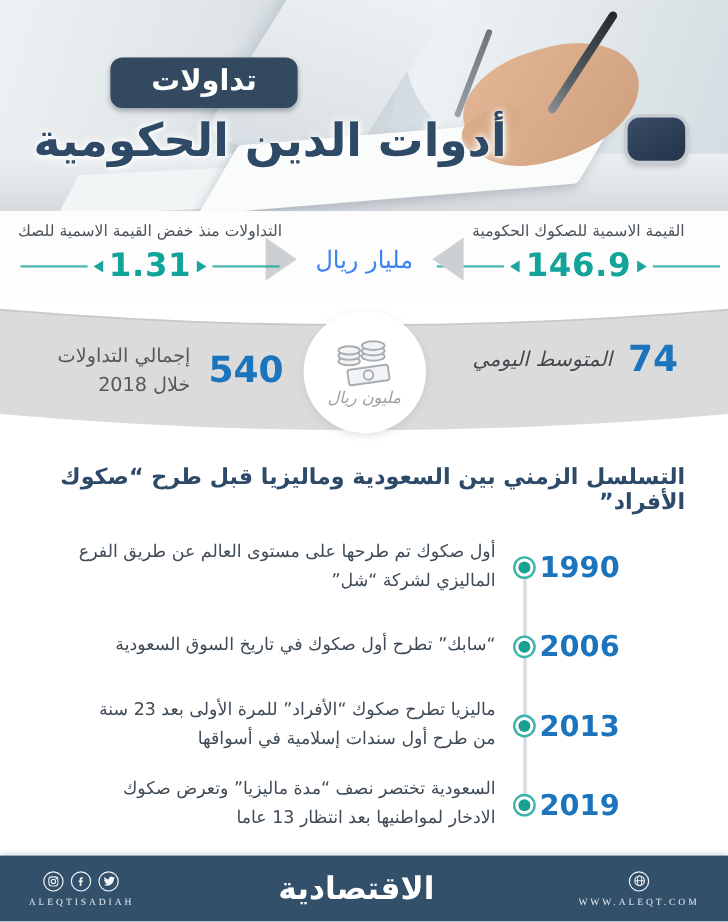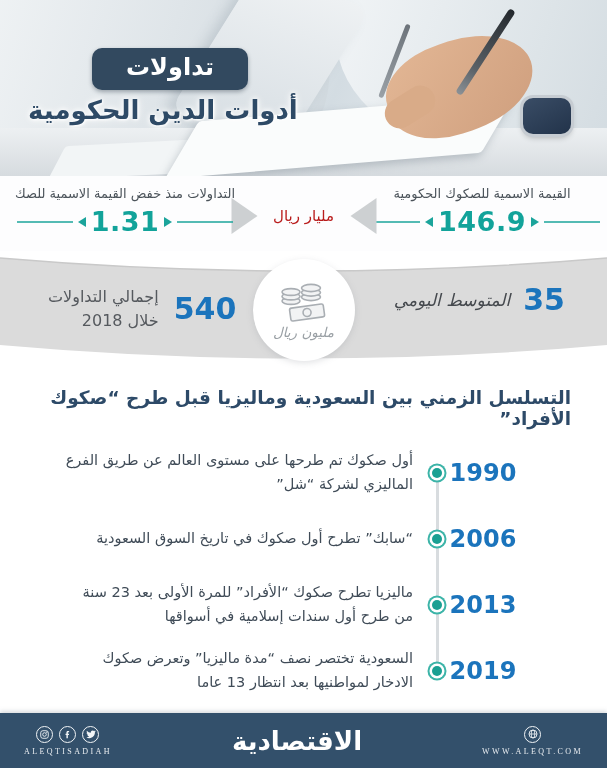--- a/index.html
+++ b/index.html
@@ -50,42 +50,42 @@
     transform:skewX(-30deg) rotate(-3deg); border-radius:3px; }
 
   .hero-badge {
     position:absolute; left:92px; top:48px; z-index:5;
     background:#32495f; color:#fff; font-weight:bold; font-size:24px;
     padding:5px 34px 9px; border-radius:10px; direction:rtl;
     box-shadow:0 2px 4px rgba(20,35,50,.35);
   }
   .hero-title {
     position:absolute; left:28px; top:95px; z-index:5;
-    color:#2e4a66; font-weight:bold; font-size:26px; direction:rtl;
+    color:#2e4a66; font-weight:bold; font-size:38px; direction:rtl;
     text-shadow:0 0 5px #fff, 0 0 9px #fff, 1px 1px 2px rgba(255,255,255,.9);
   }
 
   
   .stats-band { position:relative; height:77px; background:#fdfdfe; }
   .stat { position:absolute; top:10px; width:238px; text-align:center; direction:rtl; }
   .stat-right { right:6px; }
   .stat-left  { left:6px; }
   .stat-label { font-size:13px; color:#4b535a; line-height:1.3; }
   .value-row { margin-top:3px; display:flex; direction:ltr; align-items:center; justify-content:center; gap:5px; }
   .vline { height:2px; width:56px; background:#1ba49b; opacity:.75; }
   .ah { width:0; height:0; border-top:5px solid transparent; border-bottom:5px solid transparent; }
   .ah-left  { border-right:8px solid #1ba49b; }
   .ah-right { border-left:8px solid #1ba49b; }
   .stat-num { color:#12a39a; font-size:27px; font-weight:bold; letter-spacing:.5px; }
   .unit-center { position:absolute; left:50%; top:22px; transform:translateX(-50%);
     display:flex; align-items:center; gap:16px; }
   .big-tri { width:0; height:0; border-top:18px solid transparent; border-bottom:18px solid transparent; }
   .big-tri-rightward { border-left:26px solid #cdd0d2; }
   .big-tri-leftward  { border-right:26px solid #cdd0d2; }
-  .unit-label { color:#b91c1c; font-size:15px; direction:rtl; }
+  .unit-label { color:#3b82f6; font-size:20px; direction:rtl; }
 
   
   .mid-band { position:relative; height:121px; }
   .mid-band svg.band-shape { position:absolute; left:0; top:0; }
   .mid-right { position:absolute; right:42px; top:34px; display:flex; direction:rtl;
     align-items:center; gap:13px; z-index:3; }
   .big-num { color:#1b74bc; font-size:30px; font-weight:bold; line-height:1; }
   .mid-label { color:#45494e; font-size:17px; direction:rtl;font-style:italic; }
   .mid-left { position:absolute; left:48px; top:34px; display:flex; align-items:center; gap:15px; z-index:3; }
   .mid-left-label { color:#55595e; font-size:16px; text-align:right; direction:rtl; line-height:1.45; }
@@ -171,21 +171,21 @@
   </div>
 </div>
 
 <div class="mid-band">
   <svg class="band-shape" width="607" height="121" viewBox="0 0 607 121">
     <path d="M0,7 Q303.5,33 607,7 L607,94 Q303.5,121 0,94 Z" fill="#dbdbdb"></path>
     <path d="M0,7 Q303.5,33 607,7" fill="none" stroke="#c9c9c9" stroke-width="1.5"></path>
   </svg>
 
   <div class="mid-right">
-    <span class="big-num">35</span>
+    <span class="big-num">74</span>
     <span class="mid-label">المتوسط اليومي</span>
   </div>
 
   <div class="mid-circle">
     <svg width="54" height="42" viewBox="0 0 54 42">
       <g stroke="#a9aeb3" stroke-width="1.6" fill="#f2f3f4">
         <ellipse cx="14" cy="20" rx="9" ry="3.4"></ellipse>
         <ellipse cx="14" cy="15.5" rx="9" ry="3.4"></ellipse>
         <ellipse cx="14" cy="11" rx="9" ry="3.4"></ellipse>
         <ellipse cx="34" cy="16" rx="9.5" ry="3.6"></ellipse>

